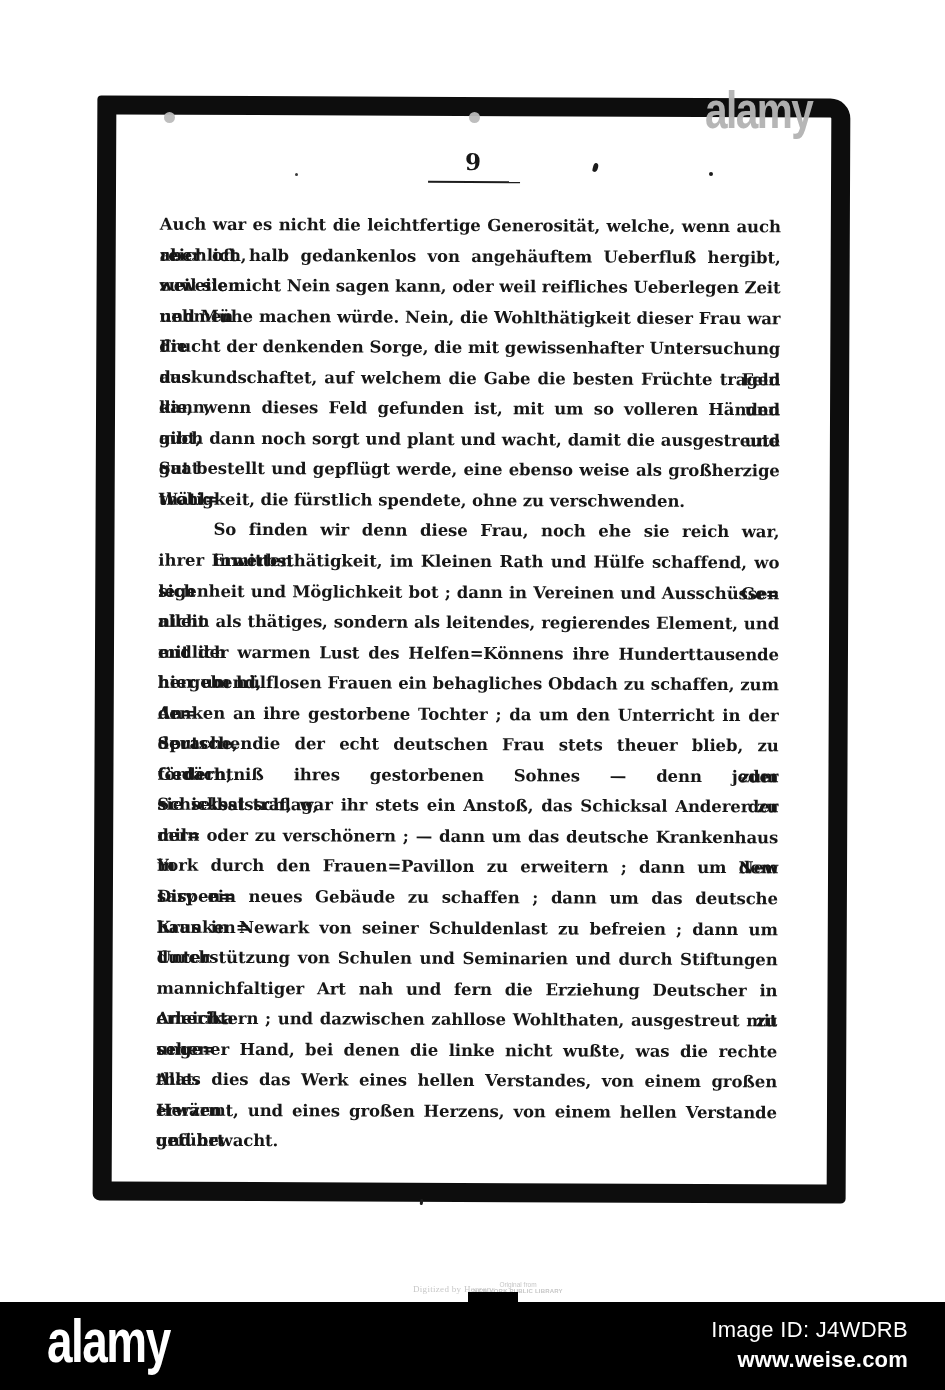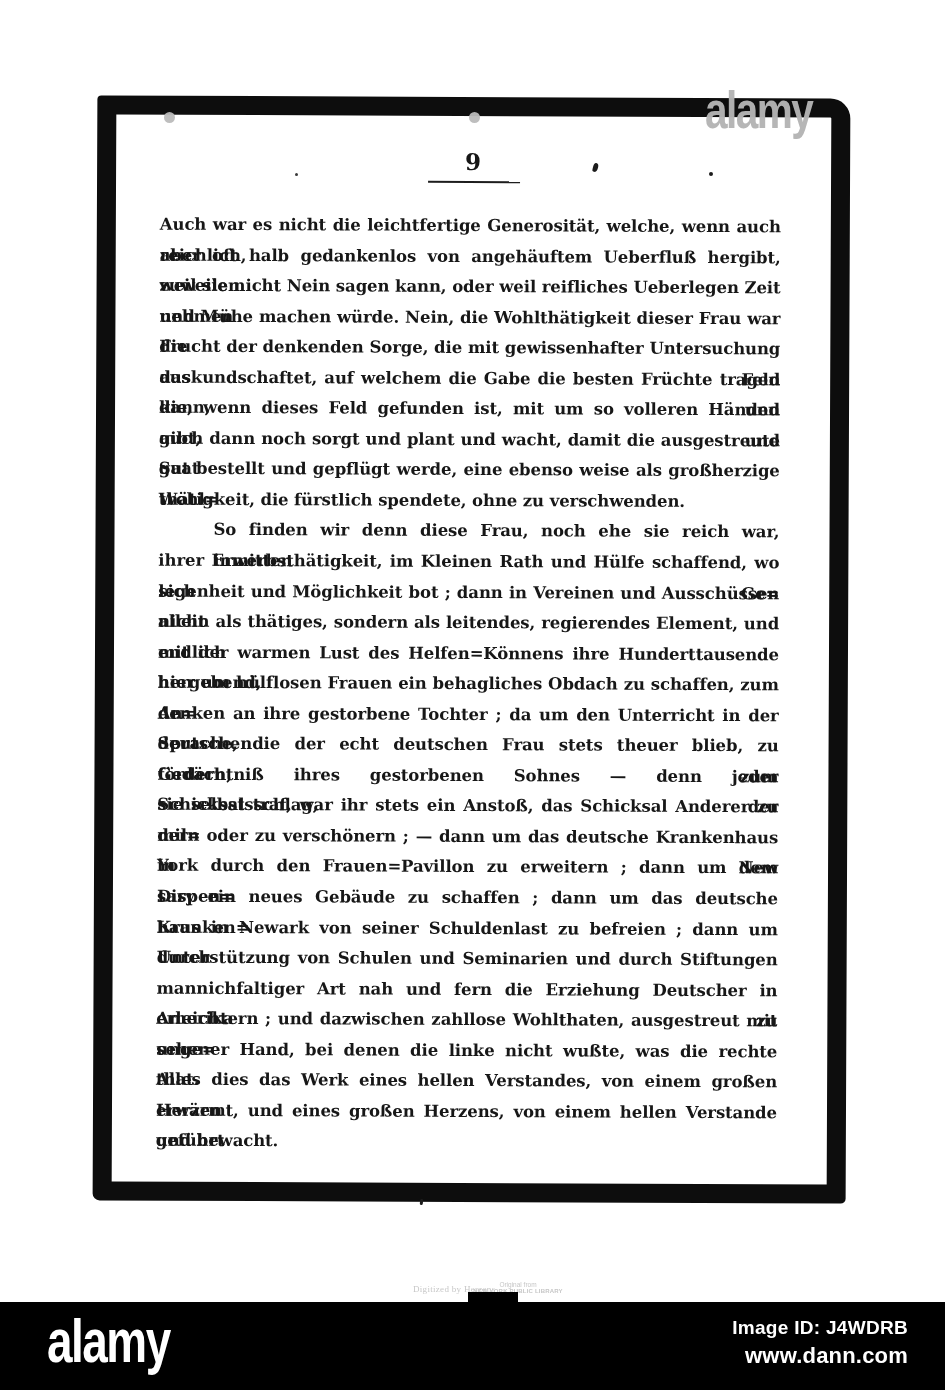--- a/index.html
+++ b/index.html
@@ -48,21 +48,21 @@
   .attrib-nypl .l2{font-size:6px;line-height:7px;font-weight:700;letter-spacing:0.2px;}
 
   
   .strip-tab{position:absolute;left:468px;top:1292px;width:50px;height:12px;background:#000;}
   .footer-bar{position:absolute;left:0;top:1302px;width:945px;height:88px;background:#000000;z-index:8;}
   .alamy-logo{position:absolute;left:47px;top:8px;font-family:"Liberation Sans", sans-serif;
               font-weight:700;font-size:62px;line-height:1;color:#ffffff;letter-spacing:-2px;
               transform:scaleX(0.74);transform-origin:left top;}
   .footer-right{position:absolute;right:37px;top:15px;text-align:right;color:#ffffff;
                 font-family:"Liberation Sans", sans-serif;}
-  .image-id{font-size:19px;font-weight:700;letter-spacing:0.3px;}
+  .image-id{font-size:22px;font-weight:400;letter-spacing:0.3px;}
   .site-url{font-size:22px;font-weight:700;margin-top:4px;letter-spacing:0.2px;}
 </style>
 </head>
 <body>
 
 <div class="canvas">
 
   <div class="frame">
 
     <div class="pagenum-wrap">
@@ -118,17 +118,17 @@
   <div class="attrib-nypl">
     <div class="l1">Original from</div>
     <div class="l2">NEW YORK PUBLIC LIBRARY</div>
   </div>
 
   <div class="strip-tab"></div>
   <div class="footer-bar">
     <div class="alamy-logo">alamy</div>
     <div class="footer-right">
       <div class="image-id">Image ID: J4WDRB</div>
-      <div class="site-url">www.dann.com</div>
+      <div class="site-url">www.weise.com</div>
     </div>
   </div>
 
 </div>
 
 </body></html>

